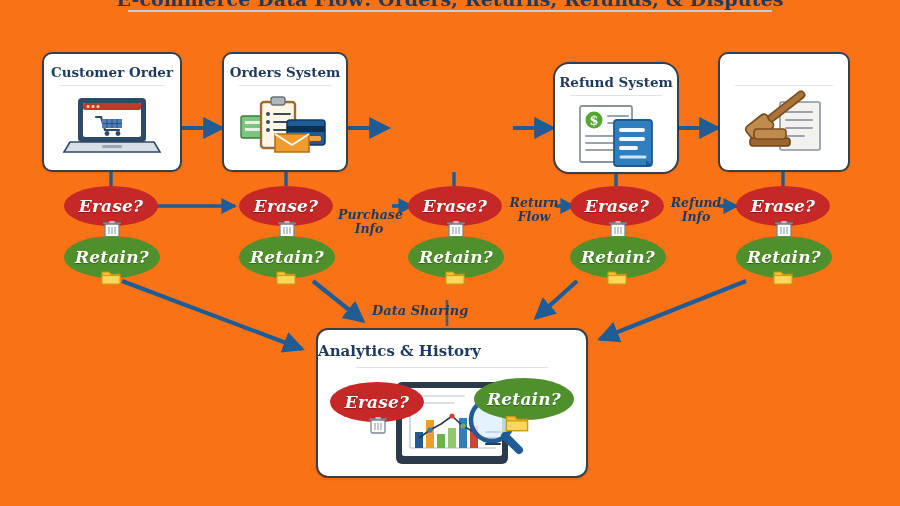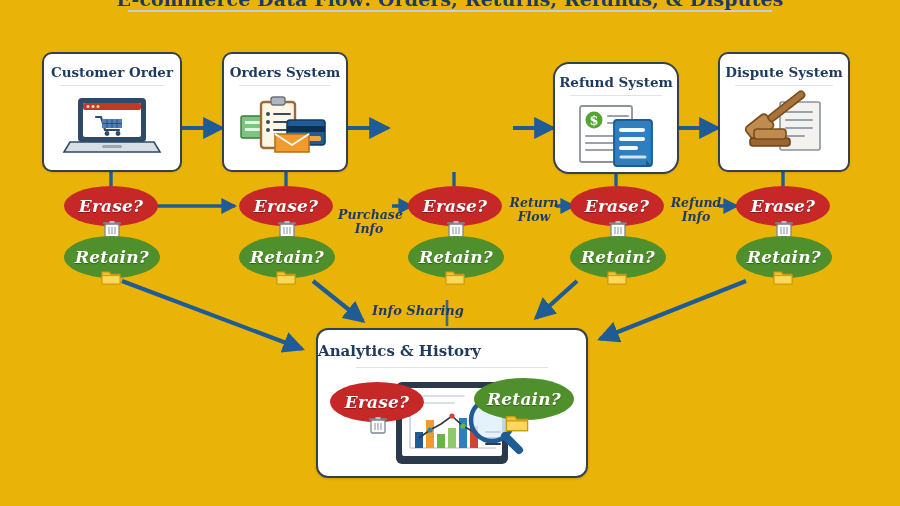--- a/index.html
+++ b/index.html
@@ -7,21 +7,21 @@
   body {
     font-family: "Liberation Sans", sans-serif;
     background: #ffffff;
     position: relative;
     overflow: hidden;
   }
   #stage {
     position: absolute;
     left: 0; top: 0;
     width: 900px; height: 506px;
-    background: #eab308;
+    background: #f97316;
   }
   #svg-layer {
     position: absolute; left: 0; top: 0;
     width: 900px; height: 506px;
     pointer-events: none;
   }
 
   
   .title {
     position: absolute;
@@ -267,21 +267,20 @@
         <path d="M90 62 l6 6 h-6 z" fill="#1c5a92"></path>
         <g stroke="#ffffff" stroke-width="4" stroke-linecap="round" opacity=".95">
           <path d="M65 32 h22 M65 41 h22 M65 50 h15"></path>
         </g>
         <path d="M65 59 h24" stroke="#cfe3f5" stroke-width="3" stroke-linecap="round"></path>
       </svg>
     </div>
   </div>
 
   <div class="node-box" id="box-4" style="left:718px; top:52px; width:132px; height:120px;">
-    <div class="node-title">Dispute System</div>
     <div class="node-rule"></div>
     <div class="node-art">
       <svg viewBox="0 0 120 72" width="100%" height="100%">
         <rect x="56" y="14" width="40" height="48" rx="2" fill="#f4f2ef" stroke="#8b939c" stroke-width="1.6"></rect>
         <g stroke="#9aa3ac" stroke-width="2" stroke-linecap="round">
           <path d="M62 24 h26 M62 32 h26 M62 40 h26 M62 48 h18"></path>
         </g>
         <g transform="rotate(-38 48 34)">
           <rect x="22" y="22" width="26" height="17" rx="4" fill="#c08b4e" stroke="#7a4d1c" stroke-width="1.8"></rect>
           <rect x="47" y="27" width="44" height="7" rx="3.2" fill="#a9743c" stroke="#7a4d1c" stroke-width="1.6"></rect>
@@ -406,21 +405,21 @@
     </svg>
   </div>
 
   <div class="flow-label" style="left:338px; top:208px; width:62px;">Purchase
 Info</div>
   <div class="flow-label" style="left:503px; top:196px; width:62px;">Return
 Flow</div>
   <div class="flow-label" style="left:665px; top:196px; width:62px;">Refund
 Info</div>
 
-  <div class="share-label" style="left:372px; top:303px;">Info Sharing</div>
+  <div class="share-label" style="left:372px; top:303px;">Data Sharing</div>
 
   <div id="analytics-box">
     <div id="analytics-title">Analytics &amp; History</div>
     <div id="analytics-rule"></div>
 
     <div style="position:absolute; left:56px; top:46px; width:160px; height:96px;">
       <svg viewBox="0 0 160 96" width="100%" height="100%">
         <rect x="22" y="6" width="112" height="82" rx="6" fill="#2b3a4a"></rect>
         <rect x="28" y="12" width="100" height="68" rx="2" fill="#ffffff"></rect>
         <g stroke="#cdd5dd" stroke-width="1.6" stroke-linecap="round">

